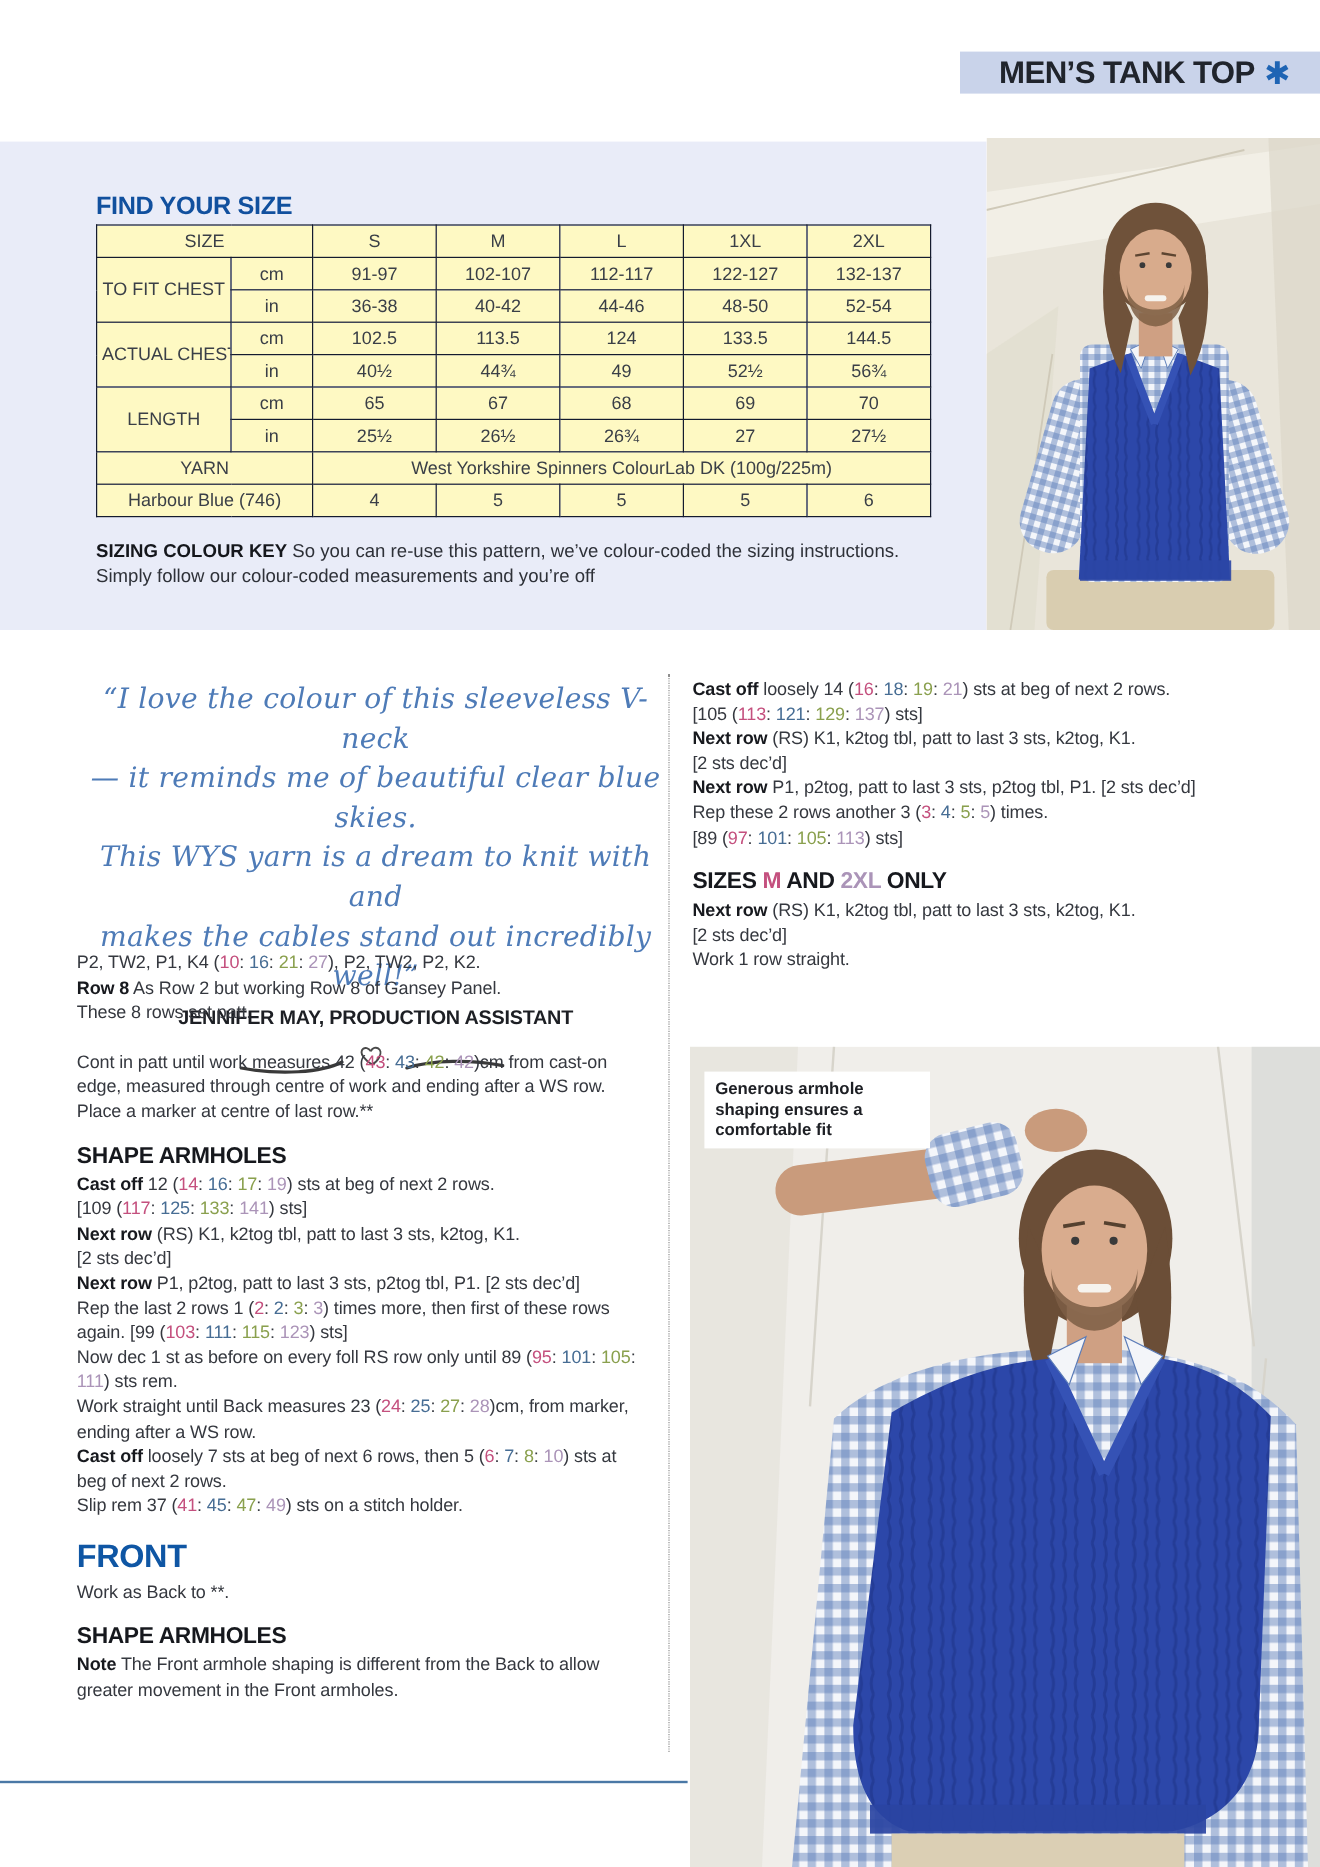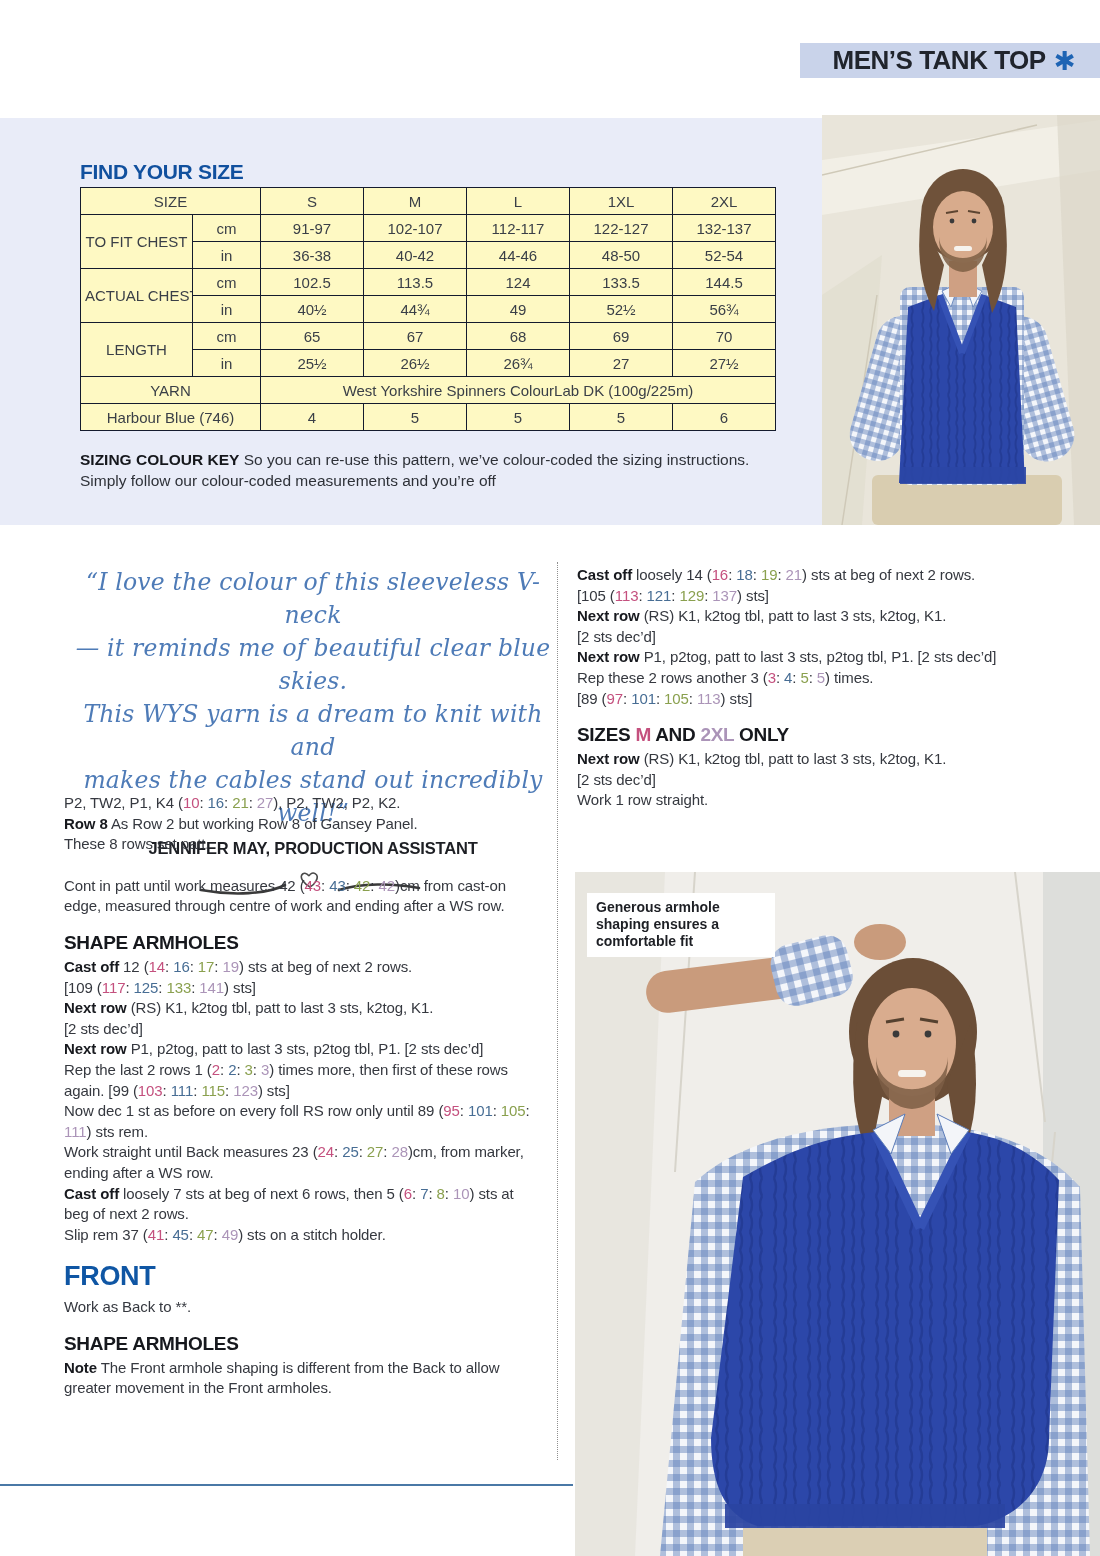--- a/index.html
+++ b/index.html
@@ -235,20 +235,21 @@
   </div>
 
   <div class="divider"></div>
 
   <div class="colL">
       <div class="blk-p"><span>P2, TW2, P1, K4 (</span><span class="c-m">10</span><span>: </span><span class="c-l">16</span><span>: </span><span class="c-g">21</span><span>: </span><span class="c-v">27</span><span>), P2, TW2, P2, K2.</span></div>
       <div class="blk-p"><span class="c-b">Row 8</span><span> As Row 2 but working Row 8 of Gansey Panel.</span></div>
       <div class="blk-p"><span>These 8 rows set patt.</span></div>
       <div class="blk-gap"></div>
       <div class="blk-p"><span>Cont in patt until work measures 42 (</span><span class="c-m">43</span><span>: </span><span class="c-l">43</span><span>: </span><span class="c-g">42</span><span>: </span><span class="c-v">42</span><span>)cm from cast-on edge, measured through centre of work and ending after a WS row.</span></div>
+      <div class="blk-p"><span>Place a marker at centre of last row.**</span></div>
       <div class="blk-h3"><span>SHAPE ARMHOLES</span></div>
       <div class="blk-p"><span class="c-b">Cast off</span><span> 12 (</span><span class="c-m">14</span><span>: </span><span class="c-l">16</span><span>: </span><span class="c-g">17</span><span>: </span><span class="c-v">19</span><span>) sts at beg of next 2 rows.</span></div>
       <div class="blk-p"><span>[109 (</span><span class="c-m">117</span><span>: </span><span class="c-l">125</span><span>: </span><span class="c-g">133</span><span>: </span><span class="c-v">141</span><span>) sts]</span></div>
       <div class="blk-p"><span class="c-b">Next row</span><span> (RS) K1, k2tog tbl, patt to last 3 sts, k2tog, K1.</span></div>
       <div class="blk-p"><span>[2 sts dec’d]</span></div>
       <div class="blk-p"><span class="c-b">Next row</span><span> P1, p2tog, patt to last 3 sts, p2tog tbl, P1. [2 sts dec’d]</span></div>
       <div class="blk-p"><span>Rep the last 2 rows 1 (</span><span class="c-m">2</span><span>: </span><span class="c-l">2</span><span>: </span><span class="c-g">3</span><span>: </span><span class="c-v">3</span><span>) times more, then first of these rows again. [99 (</span><span class="c-m">103</span><span>: </span><span class="c-l">111</span><span>: </span><span class="c-g">115</span><span>: </span><span class="c-v">123</span><span>) sts]</span></div>
       <div class="blk-p"><span>Now dec 1 st as before on every foll RS row only until 89 (</span><span class="c-m">95</span><span>: </span><span class="c-l">101</span><span>: </span><span class="c-g">105</span><span>: </span><span class="c-v">111</span><span>) sts rem.</span></div>
       <div class="blk-p"><span>Work straight until Back measures 23 (</span><span class="c-m">24</span><span>: </span><span class="c-l">25</span><span>: </span><span class="c-g">27</span><span>: </span><span class="c-v">28</span><span>)cm, from marker, ending after a WS row.</span></div>
       <div class="blk-p"><span class="c-b">Cast off</span><span> loosely 7 sts at beg of next 6 rows, then 5 (</span><span class="c-m">6</span><span>: </span><span class="c-l">7</span><span>: </span><span class="c-g">8</span><span>: </span><span class="c-v">10</span><span>) sts at beg of next 2 rows.</span></div>

